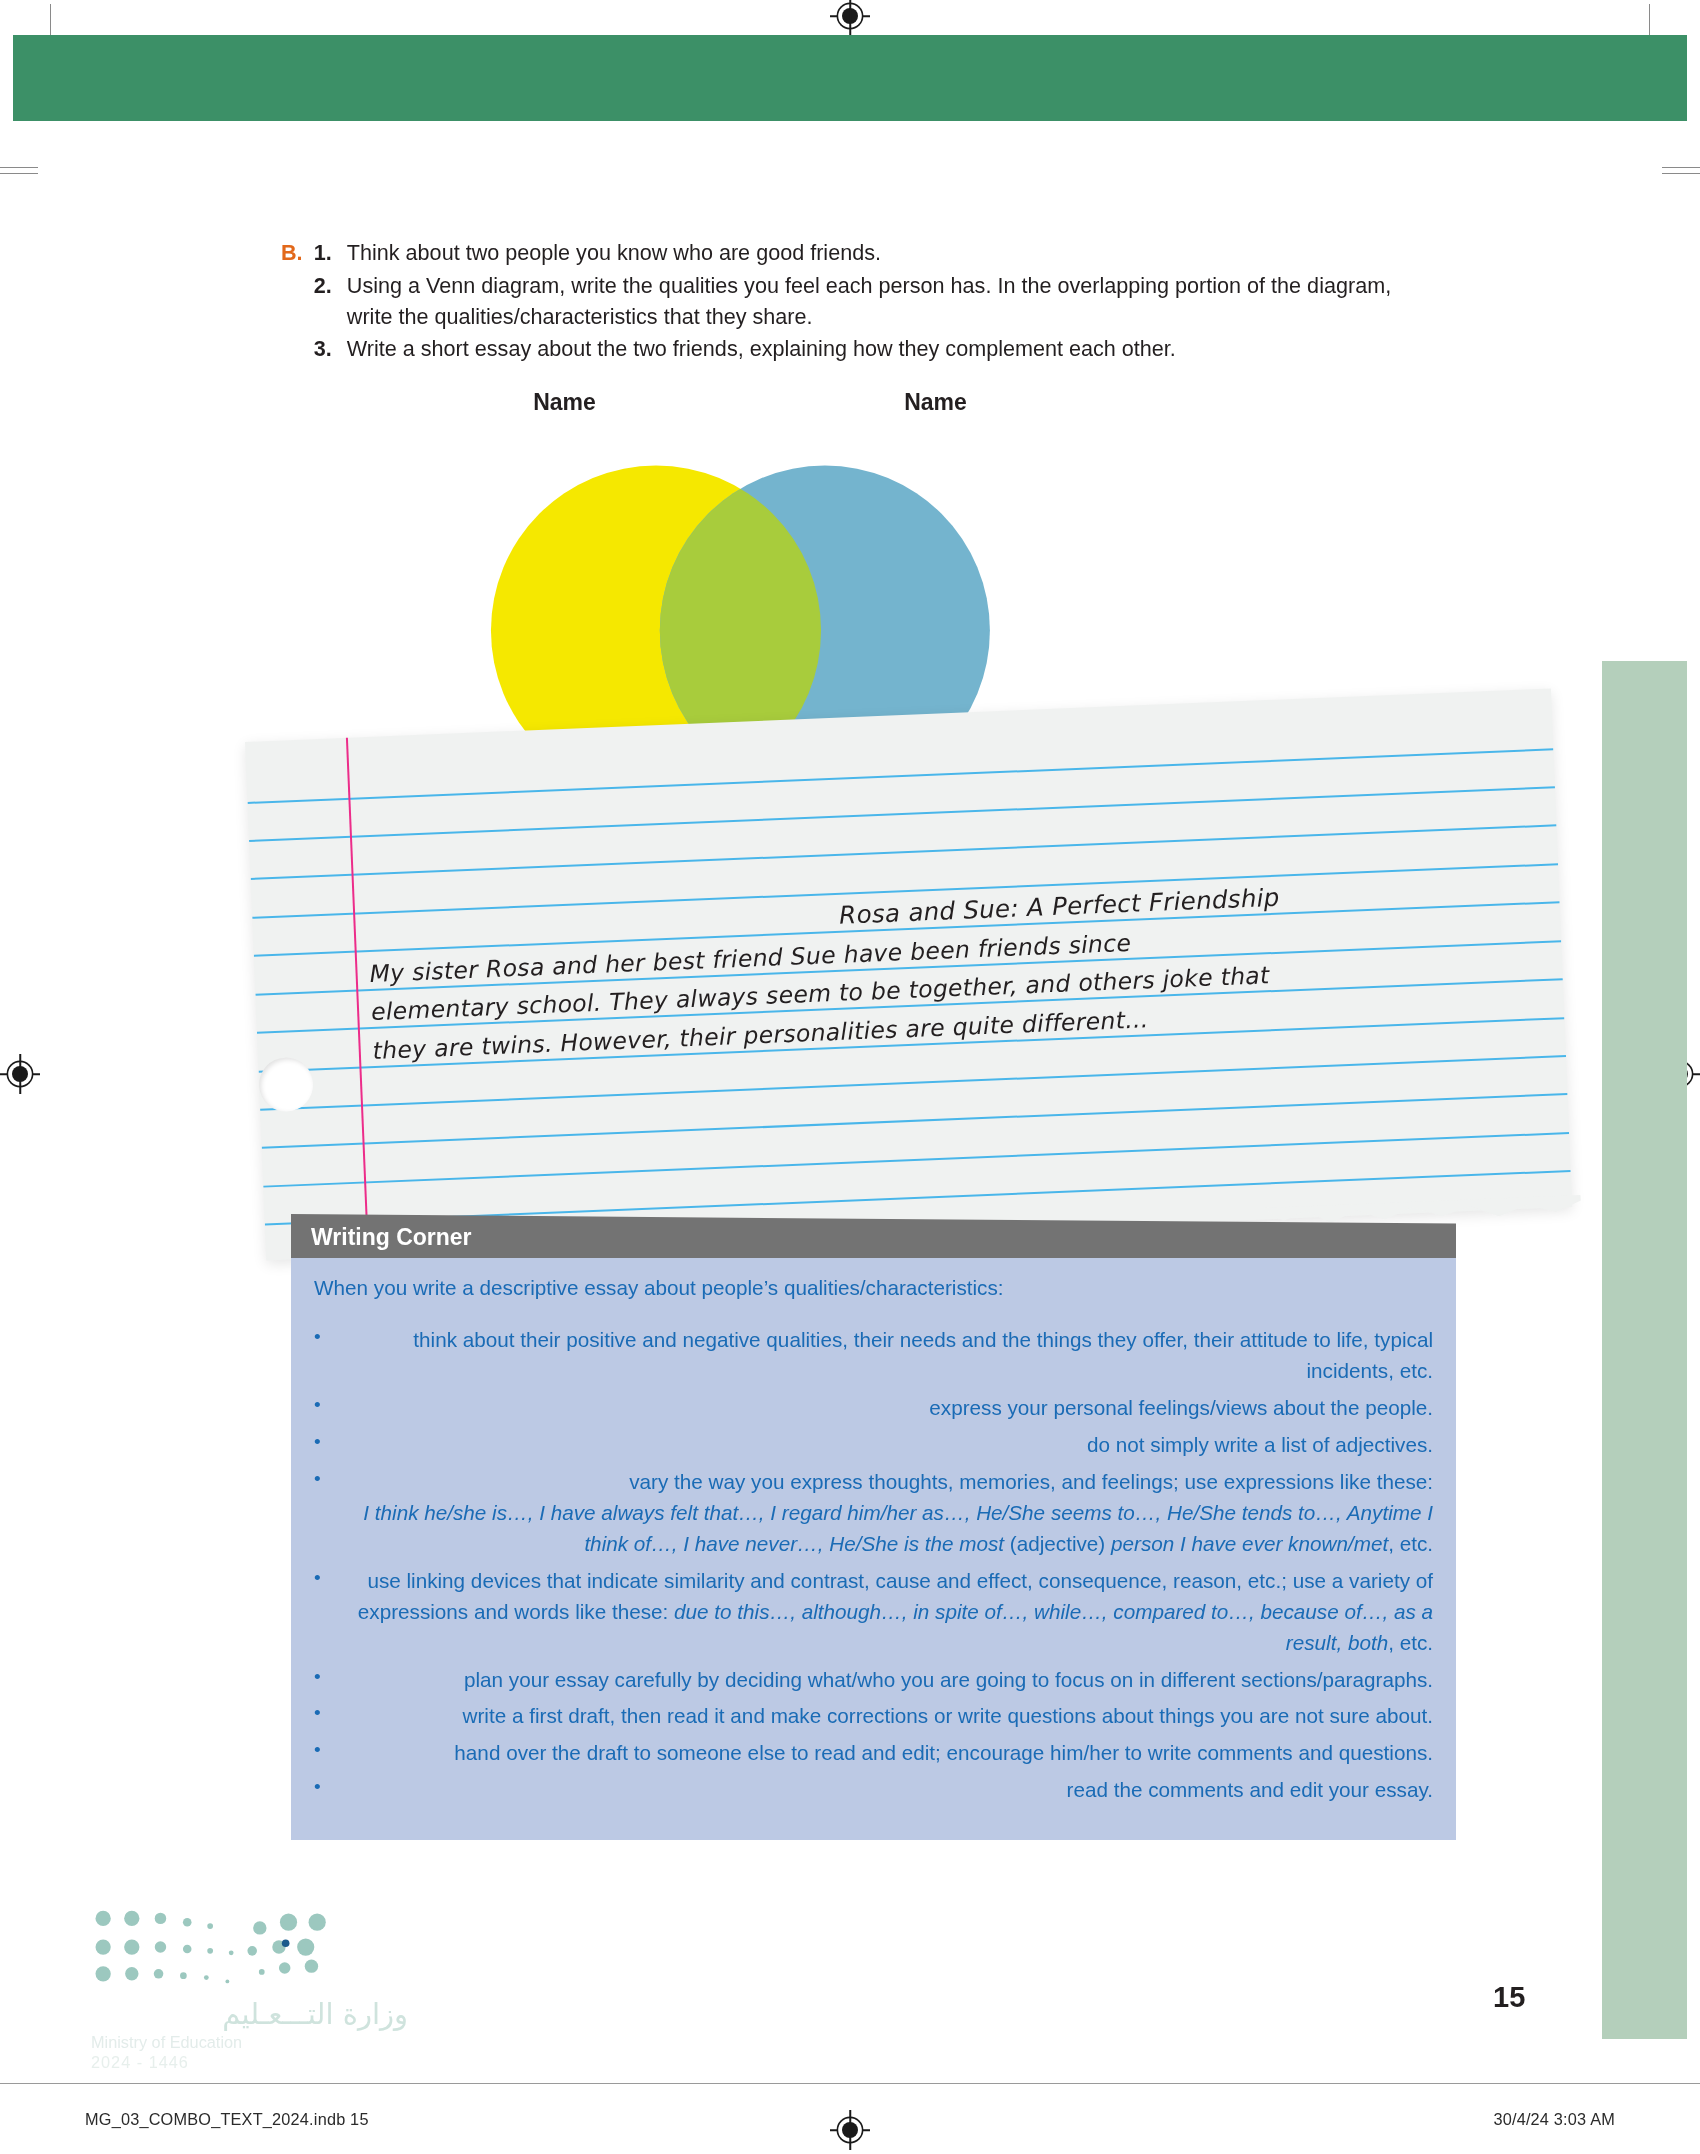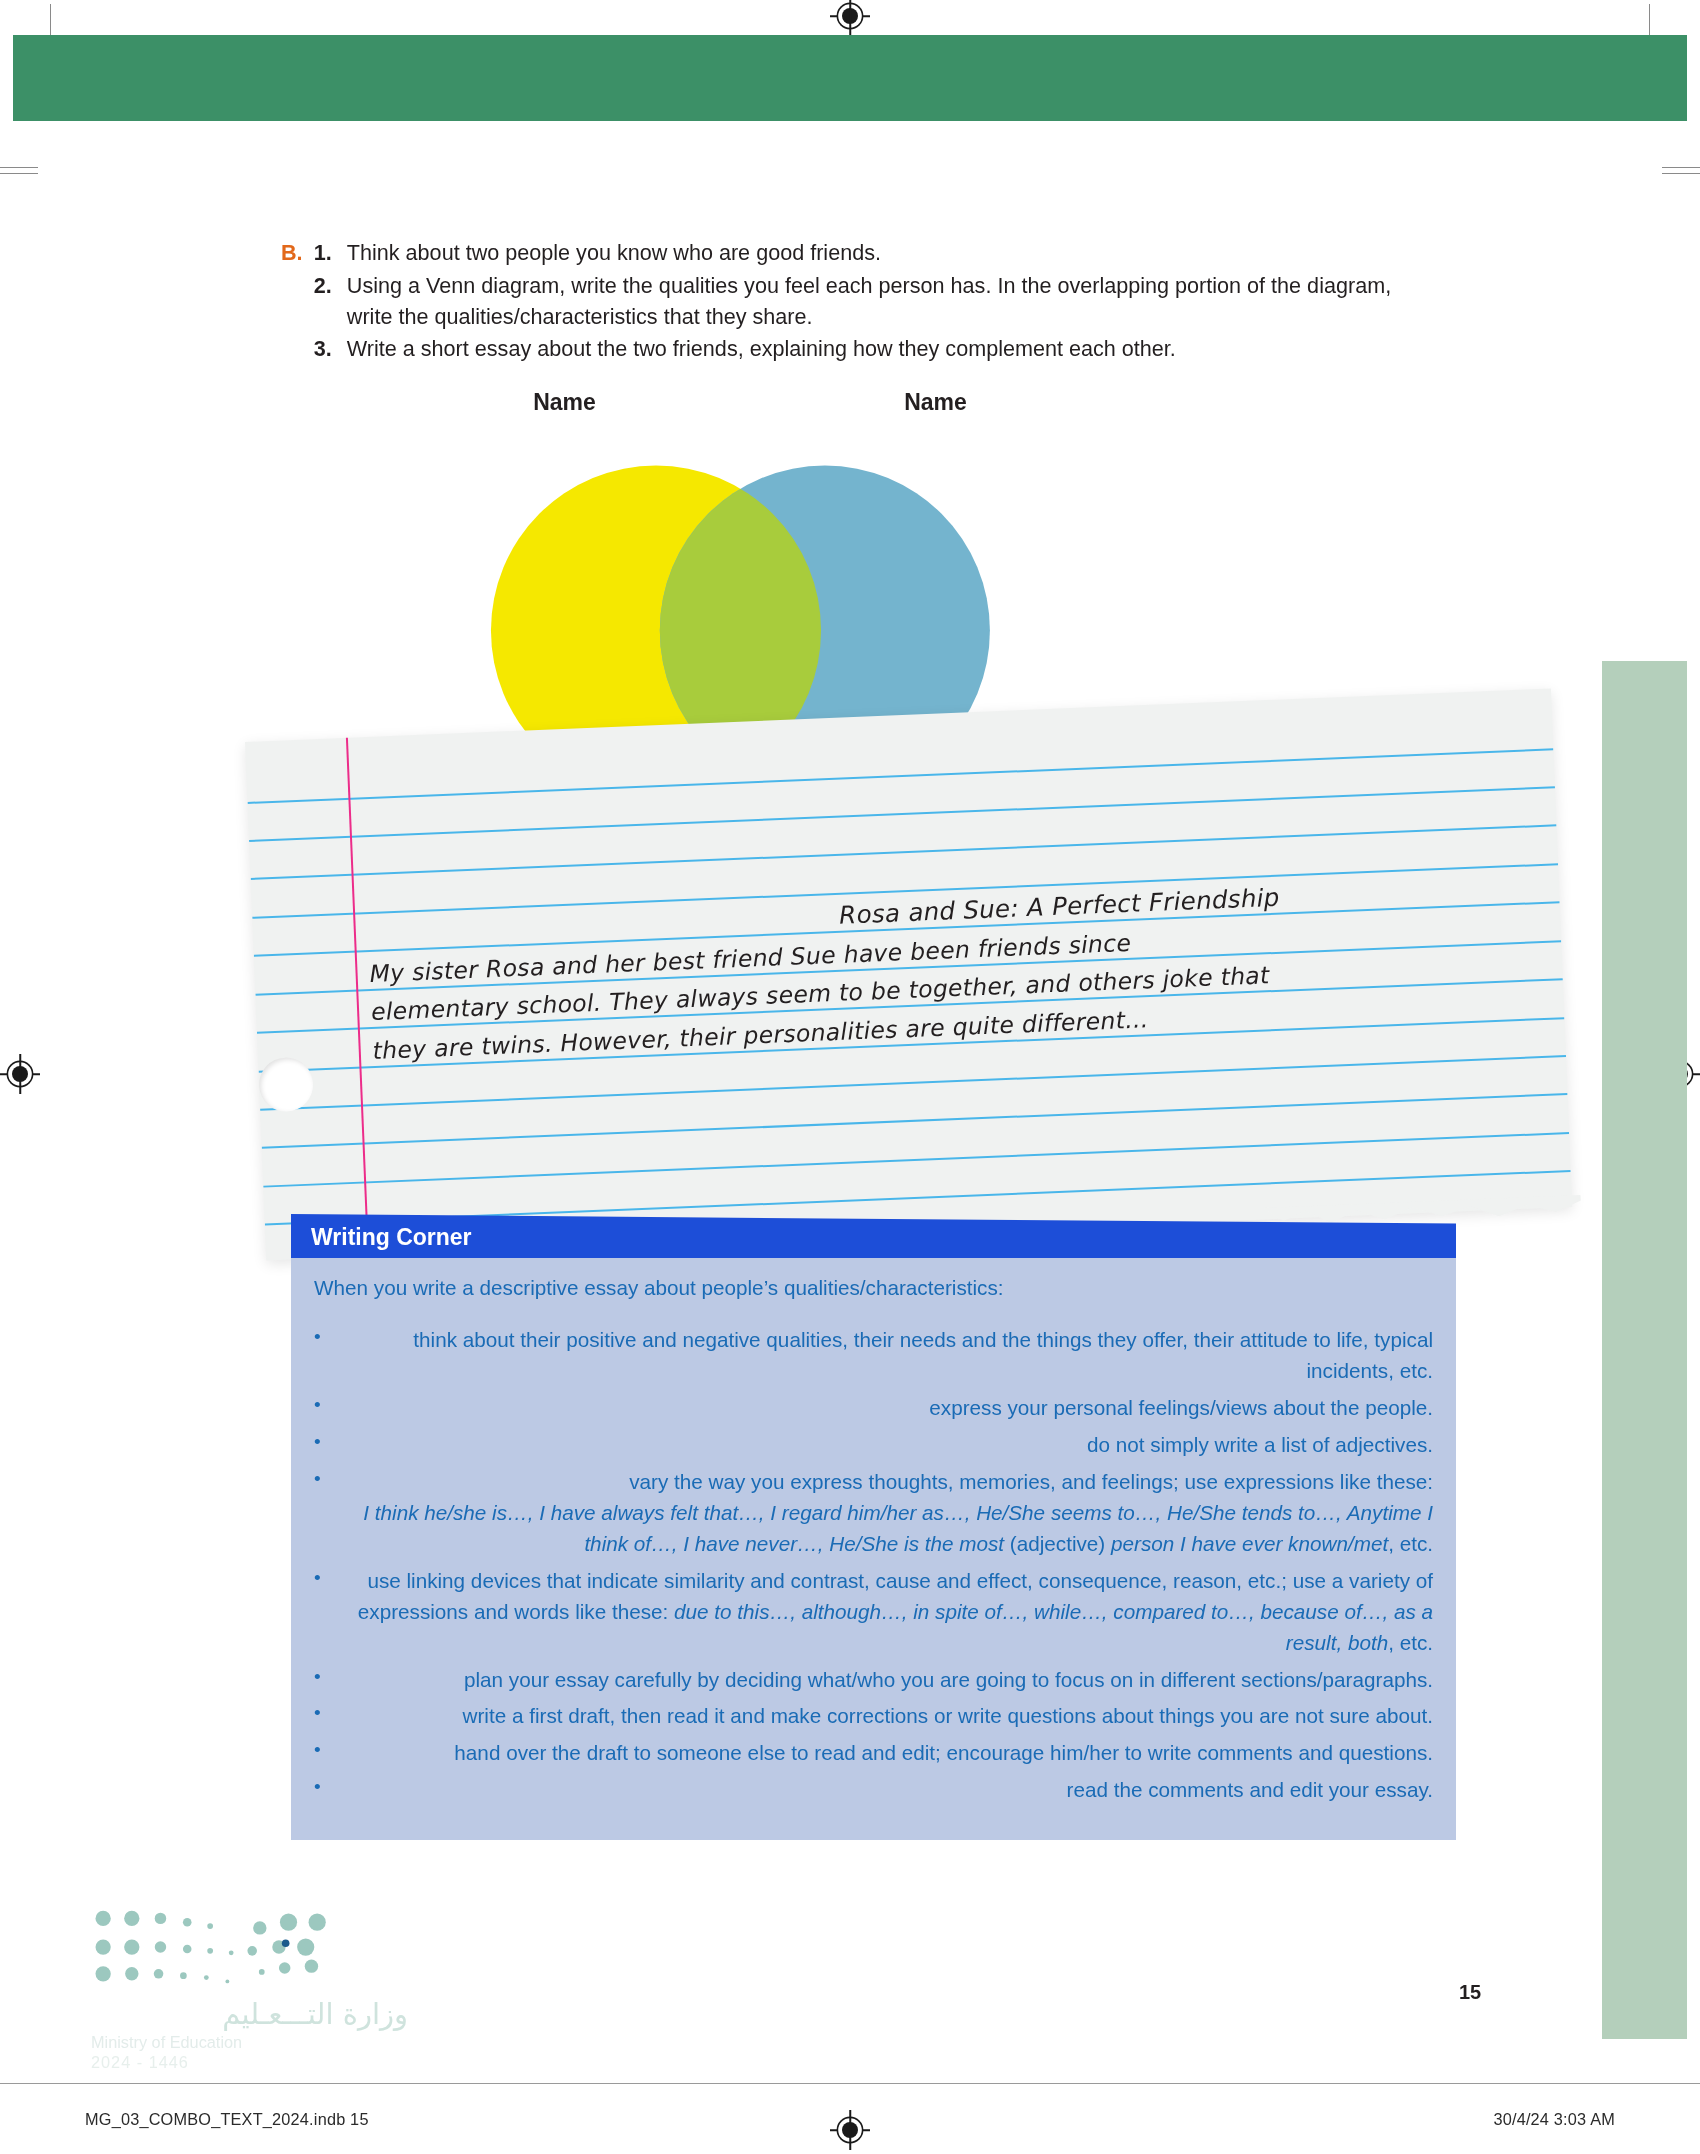--- a/index.html
+++ b/index.html
@@ -200,21 +200,21 @@
   
   .wc {
     position: absolute;
     left: 291px;
     top: 1214px;
     width: 1165px;
   }
   .wc-header {
     position: relative;
     height: 44px;
-    background: #1d4ed8;
+    background: #737373;
     clip-path: polygon(0 0, 100% 9.6px, 100% 100%, 0 100%);
   }
   .wc-header-text {
     position: absolute;
     left: 20px;
     top: 9.6px;
     color: #ffffff;
     font-size: 23px;
     font-weight: bold;
   }
@@ -277,23 +277,23 @@
   .moe-yr {
     font-size: 16.3px;
     color: #e7efec;
     margin-top: 1px;
     letter-spacing: 1px;
   }
 
   
   .page-num {
     position: absolute;
-    left: 1459px;
+    left: 1493px;
     top: 1981px;
-    font-size: 20px;
+    font-size: 29px;
     font-weight: bold;
     color: #231f20;
   }
 
   
   .footer-rule {
     position: absolute;
     left: 0;
     top: 2083px;
     width: 1700px;

